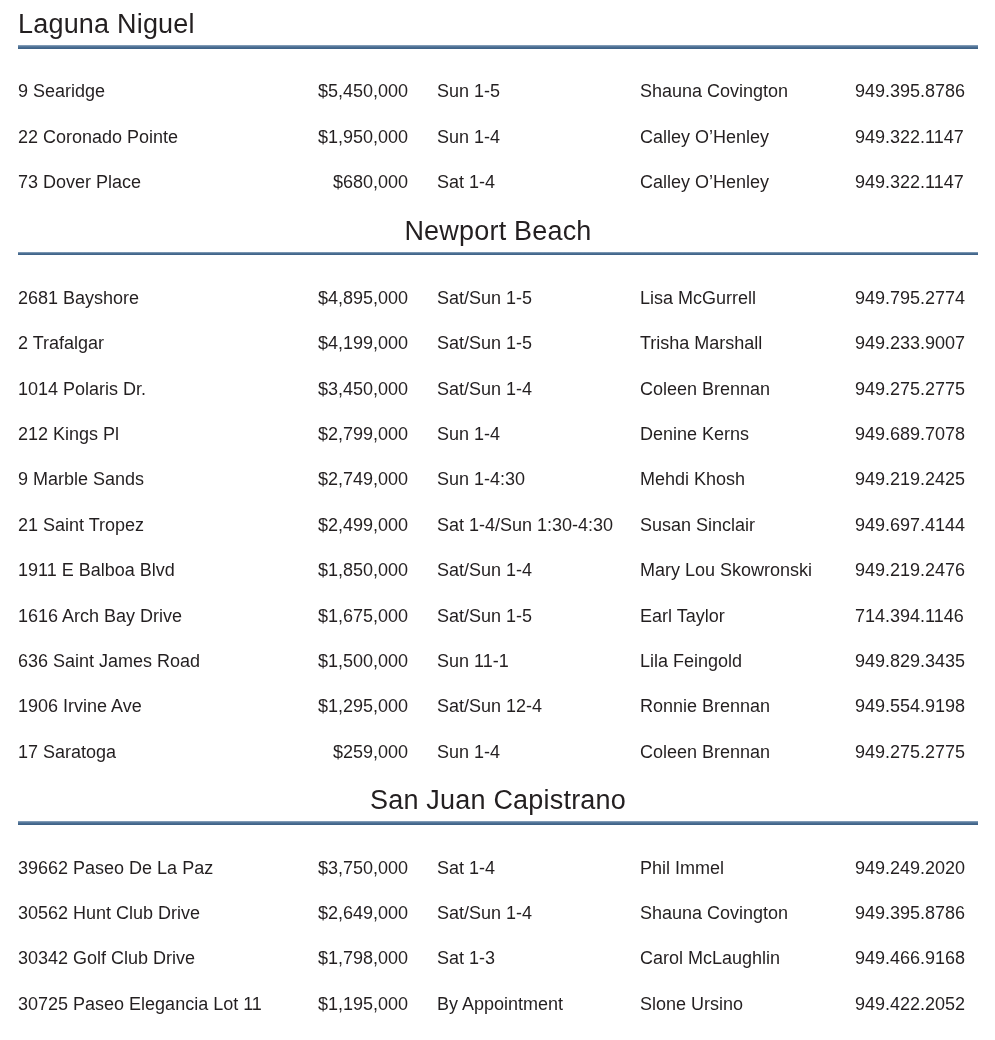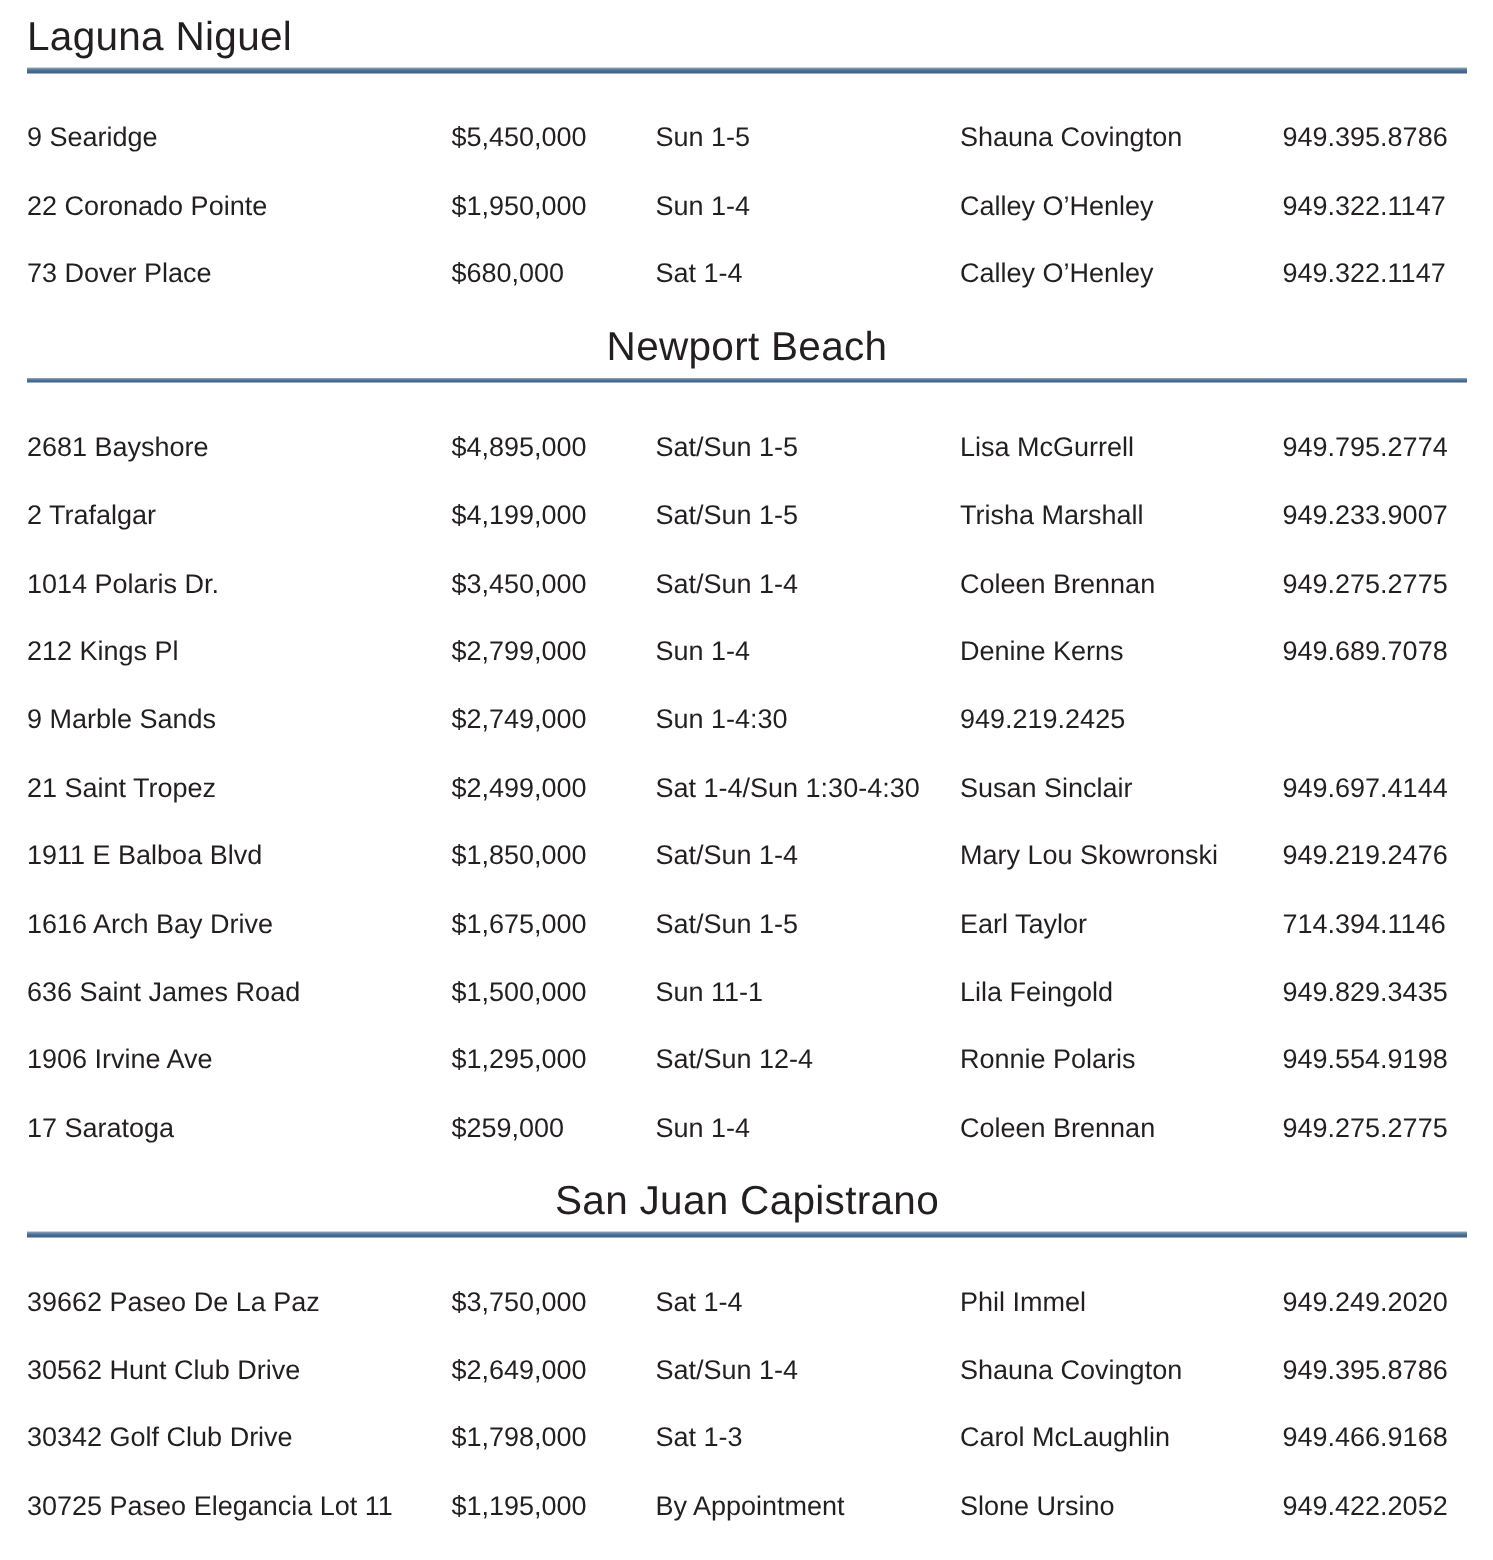--- a/index.html
+++ b/index.html
@@ -47,21 +47,21 @@
   }
   .row {
     display: grid;
     grid-template-columns: 283px 107px 232px 215px 123px;
     align-items: center;
     height: 45.4px;
     font-size: 18px;
     line-height: 22px;
   }
   .cell { white-space: nowrap; overflow: hidden; }
-  .cell.price { }
+  .cell.price { text-align: right; }
   .cell.time  { padding-left: 29px; }
   .cell.agent { }
   .cell.phone { }
 </style>
 </head>
 <body>
 
 <div class="page" id="page-root">
   <section class="city-section">
     <h2 class="city-heading">Laguna Niguel</h2>
@@ -126,20 +126,21 @@
     <span class="cell price">$2,799,000</span>
     <span class="cell time">Sun 1-4</span>
     <span class="cell agent">Denine Kerns</span>
     <span class="cell phone">949.689.7078</span>
   </div>
 
   <div class="row">
     <span class="cell addr">9 Marble Sands</span>
     <span class="cell price">$2,749,000</span>
     <span class="cell time">Sun 1-4:30</span>
+    <span class="cell agent">Mehdi Khosh</span>
     <span class="cell phone">949.219.2425</span>
   </div>
 
   <div class="row">
     <span class="cell addr">21 Saint Tropez</span>
     <span class="cell price">$2,499,000</span>
     <span class="cell time">Sat 1-4/Sun 1:30-4:30</span>
     <span class="cell agent">Susan Sinclair</span>
     <span class="cell phone">949.697.4144</span>
   </div>
@@ -165,21 +166,21 @@
     <span class="cell price">$1,500,000</span>
     <span class="cell time">Sun 11-1</span>
     <span class="cell agent">Lila Feingold</span>
     <span class="cell phone">949.829.3435</span>
   </div>
 
   <div class="row">
     <span class="cell addr">1906 Irvine Ave</span>
     <span class="cell price">$1,295,000</span>
     <span class="cell time">Sat/Sun 12-4</span>
-    <span class="cell agent">Ronnie Polaris</span>
+    <span class="cell agent">Ronnie Brennan</span>
     <span class="cell phone">949.554.9198</span>
   </div>
 
   <div class="row">
     <span class="cell addr">17 Saratoga</span>
     <span class="cell price">$259,000</span>
     <span class="cell time">Sun 1-4</span>
     <span class="cell agent">Coleen Brennan</span>
     <span class="cell phone">949.275.2775</span>
   </div>

